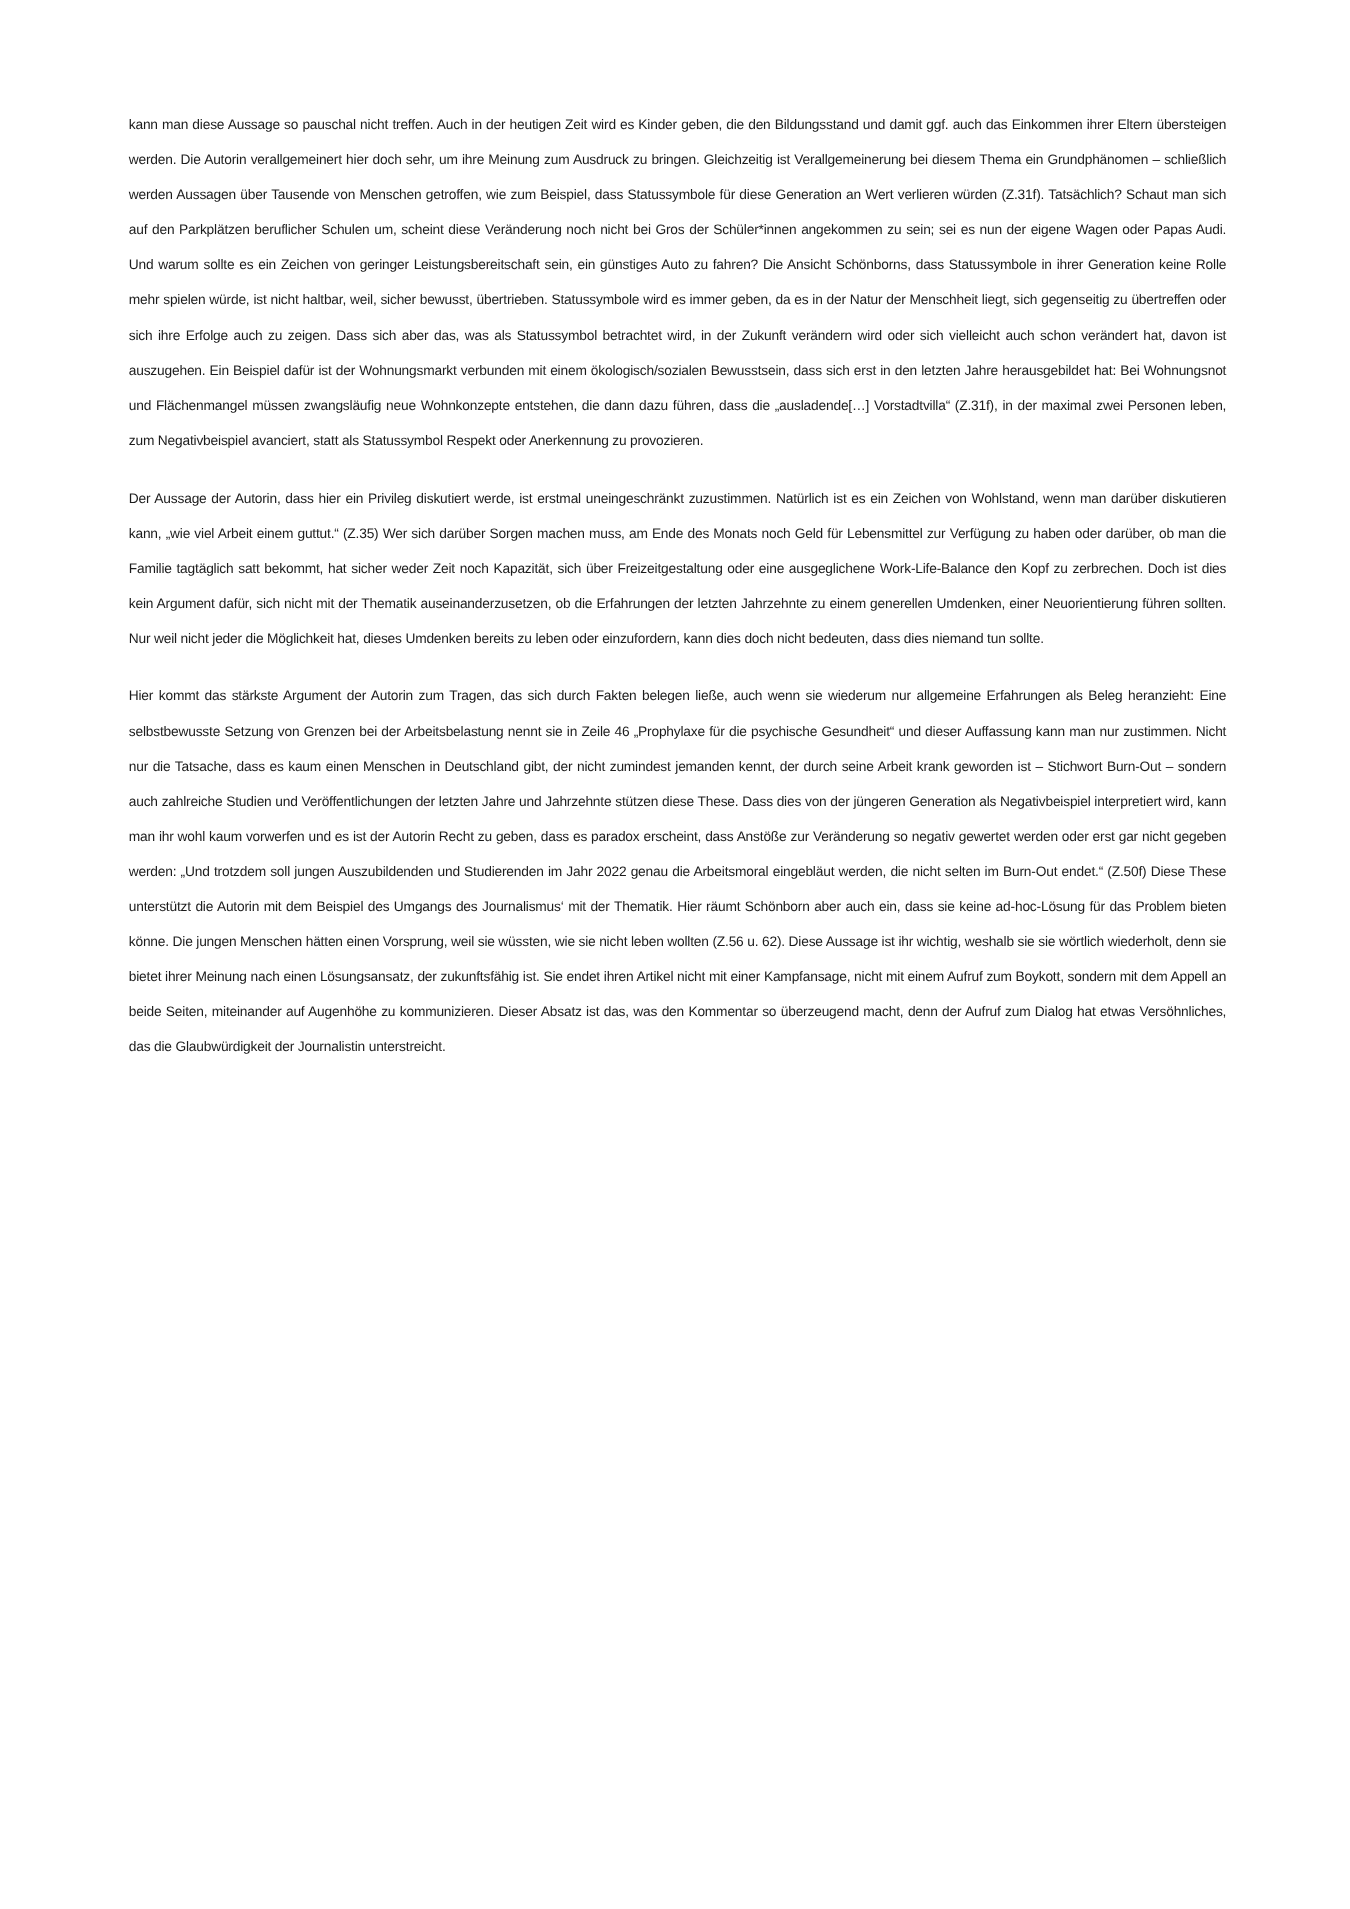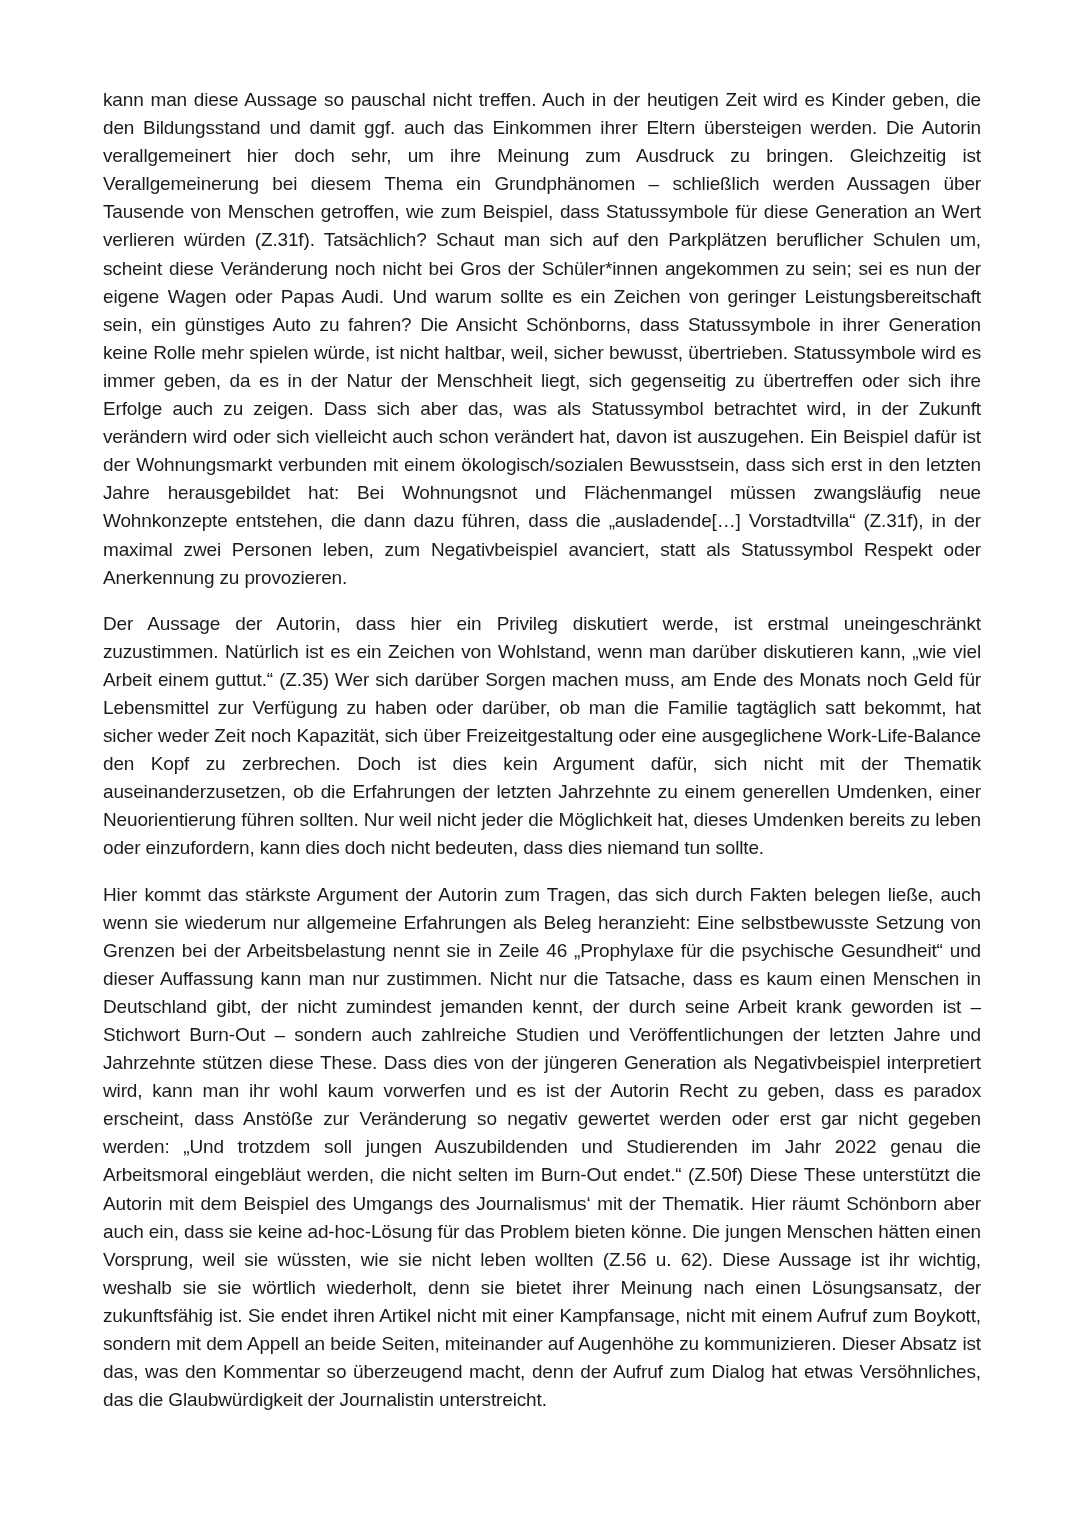--- a/index.html
+++ b/index.html
@@ -12,21 +12,21 @@
       height: 1527px;
       position: relative;
       overflow: hidden;
     }
     .page {
       position: absolute;
       left: 103px;
       top: 86px;
       width: 878px;
       font-family: "Liberation Sans", sans-serif;
-      font-size: 19px;
+      font-size: 11px;
       line-height: 28.1px;
       color: #1b1b1b;
       letter-spacing: -0.15px;
     }
     .para {
       margin: 0 0 18px 0;
       text-align: justify;
       text-align-last: left;
       hyphens: none;
     }

